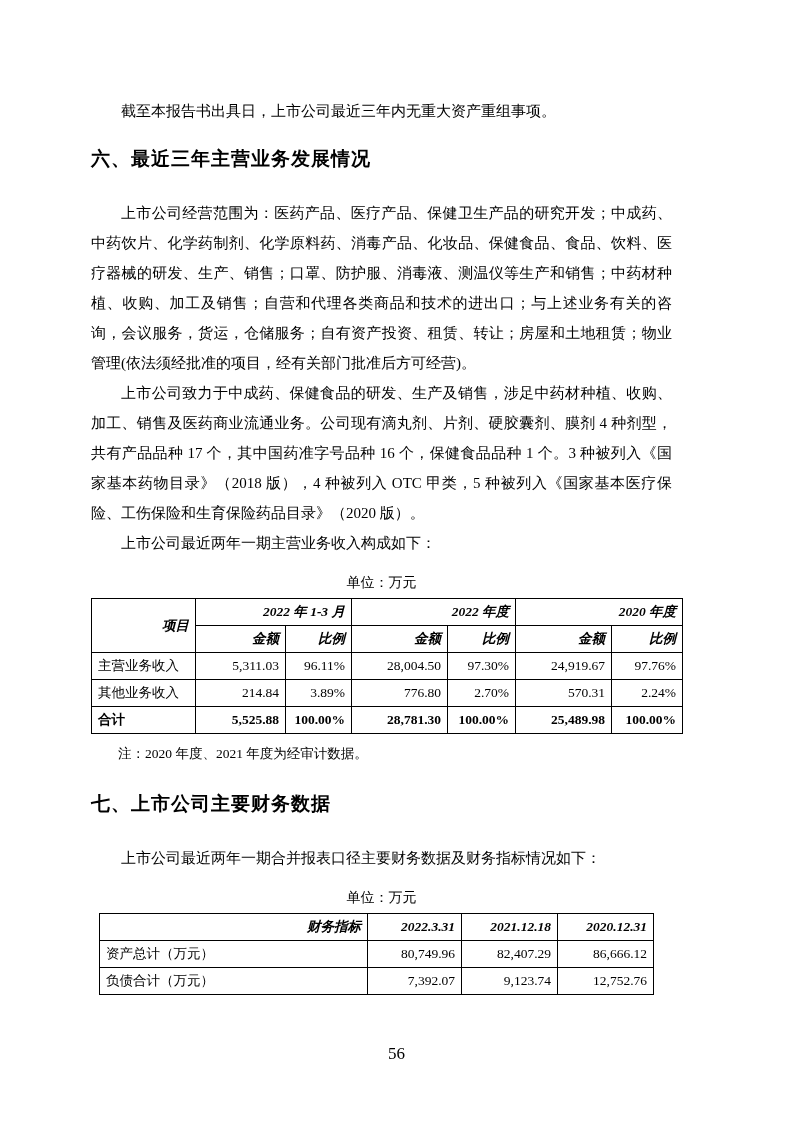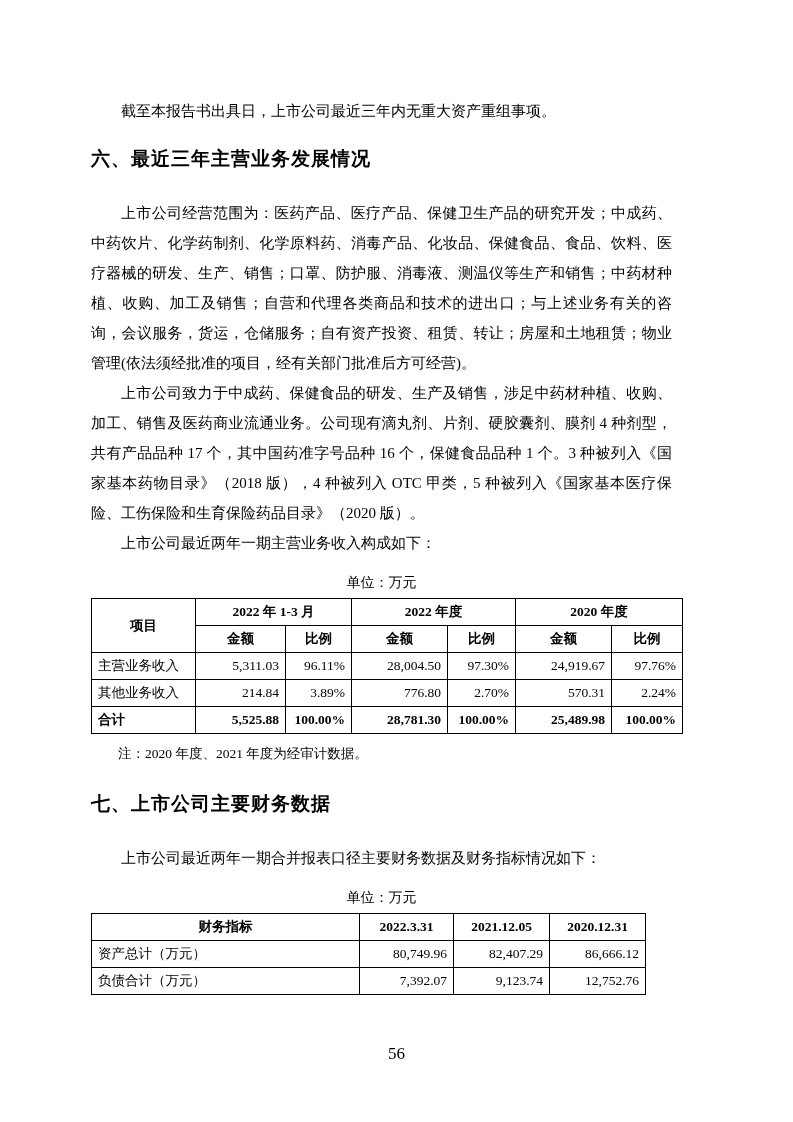--- a/index.html
+++ b/index.html
@@ -43,22 +43,22 @@
     font-size: 13.5px;
     table-layout: fixed;
   }
   table.tbl td {
     border: 1px solid #000;
     padding: 4px 6px;
     height: 26px;
     vertical-align: middle;
   }
   .tbl1 { width: 591px; }
-  .tbl2 { width: 554px; }
-  td.hdr { font-weight: bold; text-align: center; }
+  .tbl2 { width: 554px; margin-left: 8px; }
+  td.hdr { font-weight: bold; text-align: right; font-style: italic; }
   td.lbl { }
   td.num { text-align: right; padding-right: 11px; }
   tr.total td { font-weight: bold; }
   td.lbl-left { text-align: left; padding-left: 8px; }
   td.num2 { text-align: right; padding-right: 14px; }
   .note {
     font-size: 13.5px;
     line-height: 22px;
     padding-left: 2em;
     margin-top: 9px;
@@ -154,21 +154,21 @@
     <colgroup>
       <col style="width:268px">
         <col style="width:94px">
         <col style="width:96px">
         <col style="width:96px">
     </colgroup>
     <tbody>
       <tr>
         <td class="hdr">财务指标</td>
         <td class="hdr">2022.3.31</td>
-        <td class="hdr">2021.12.05</td>
+        <td class="hdr">2021.12.18</td>
         <td class="hdr">2020.12.31</td>
       </tr>
       <tr>
         <td class="lbl-left">资产总计（万元）</td>
         <td class="num2">80,749.96</td>
         <td class="num2">82,407.29</td>
         <td class="num2">86,666.12</td>
       </tr>
       <tr>
         <td class="lbl-left">负债合计（万元）</td>

